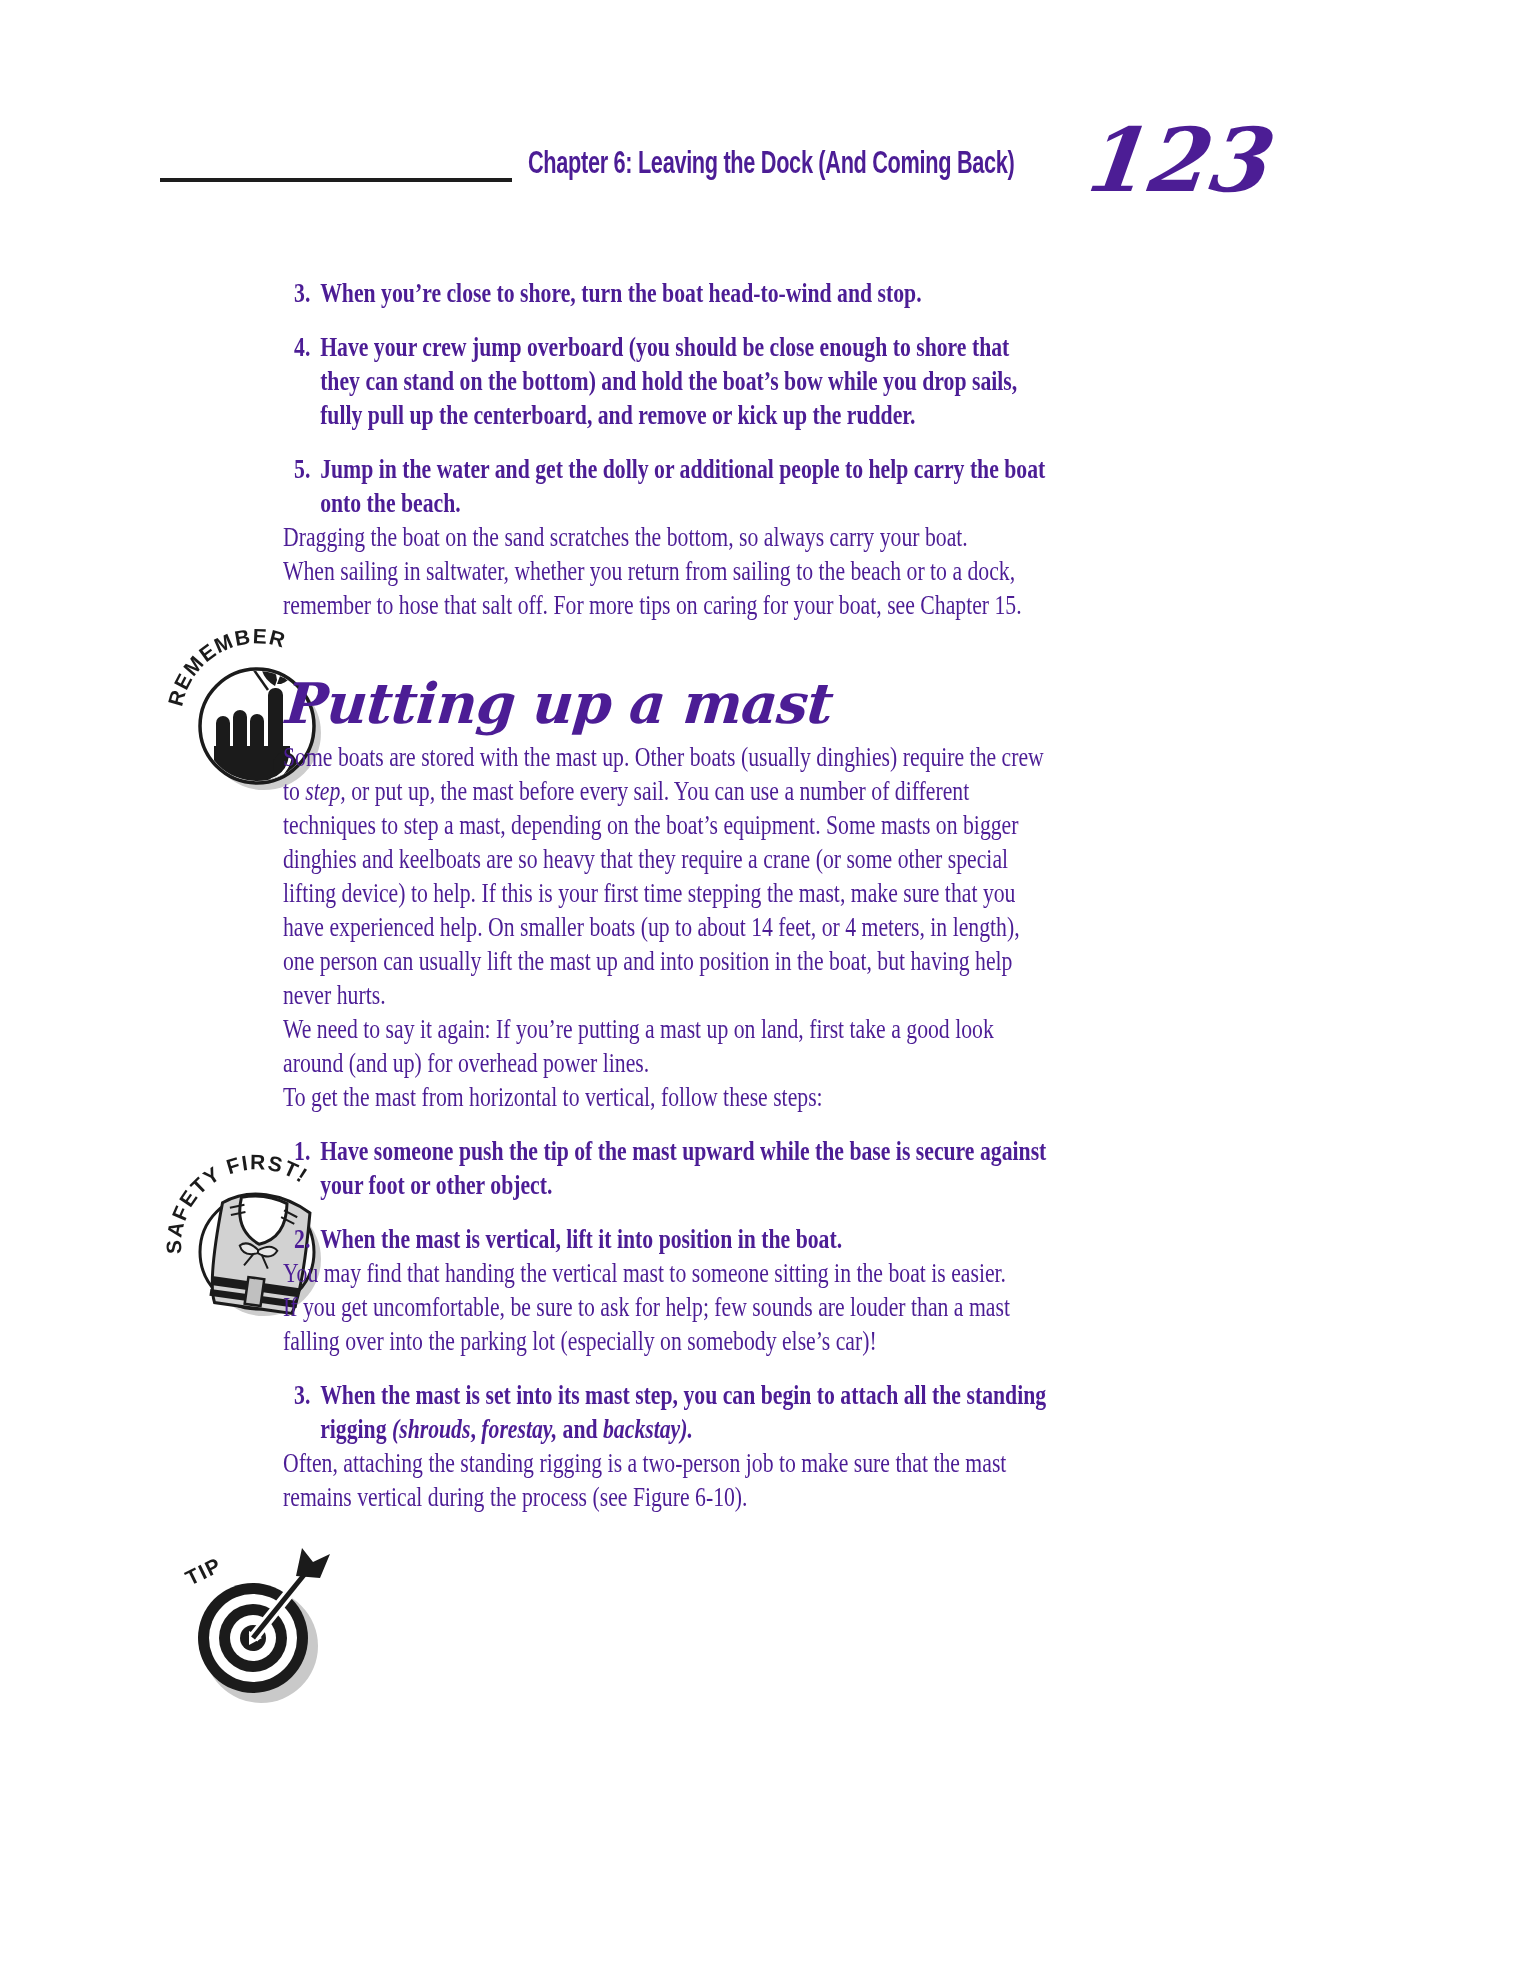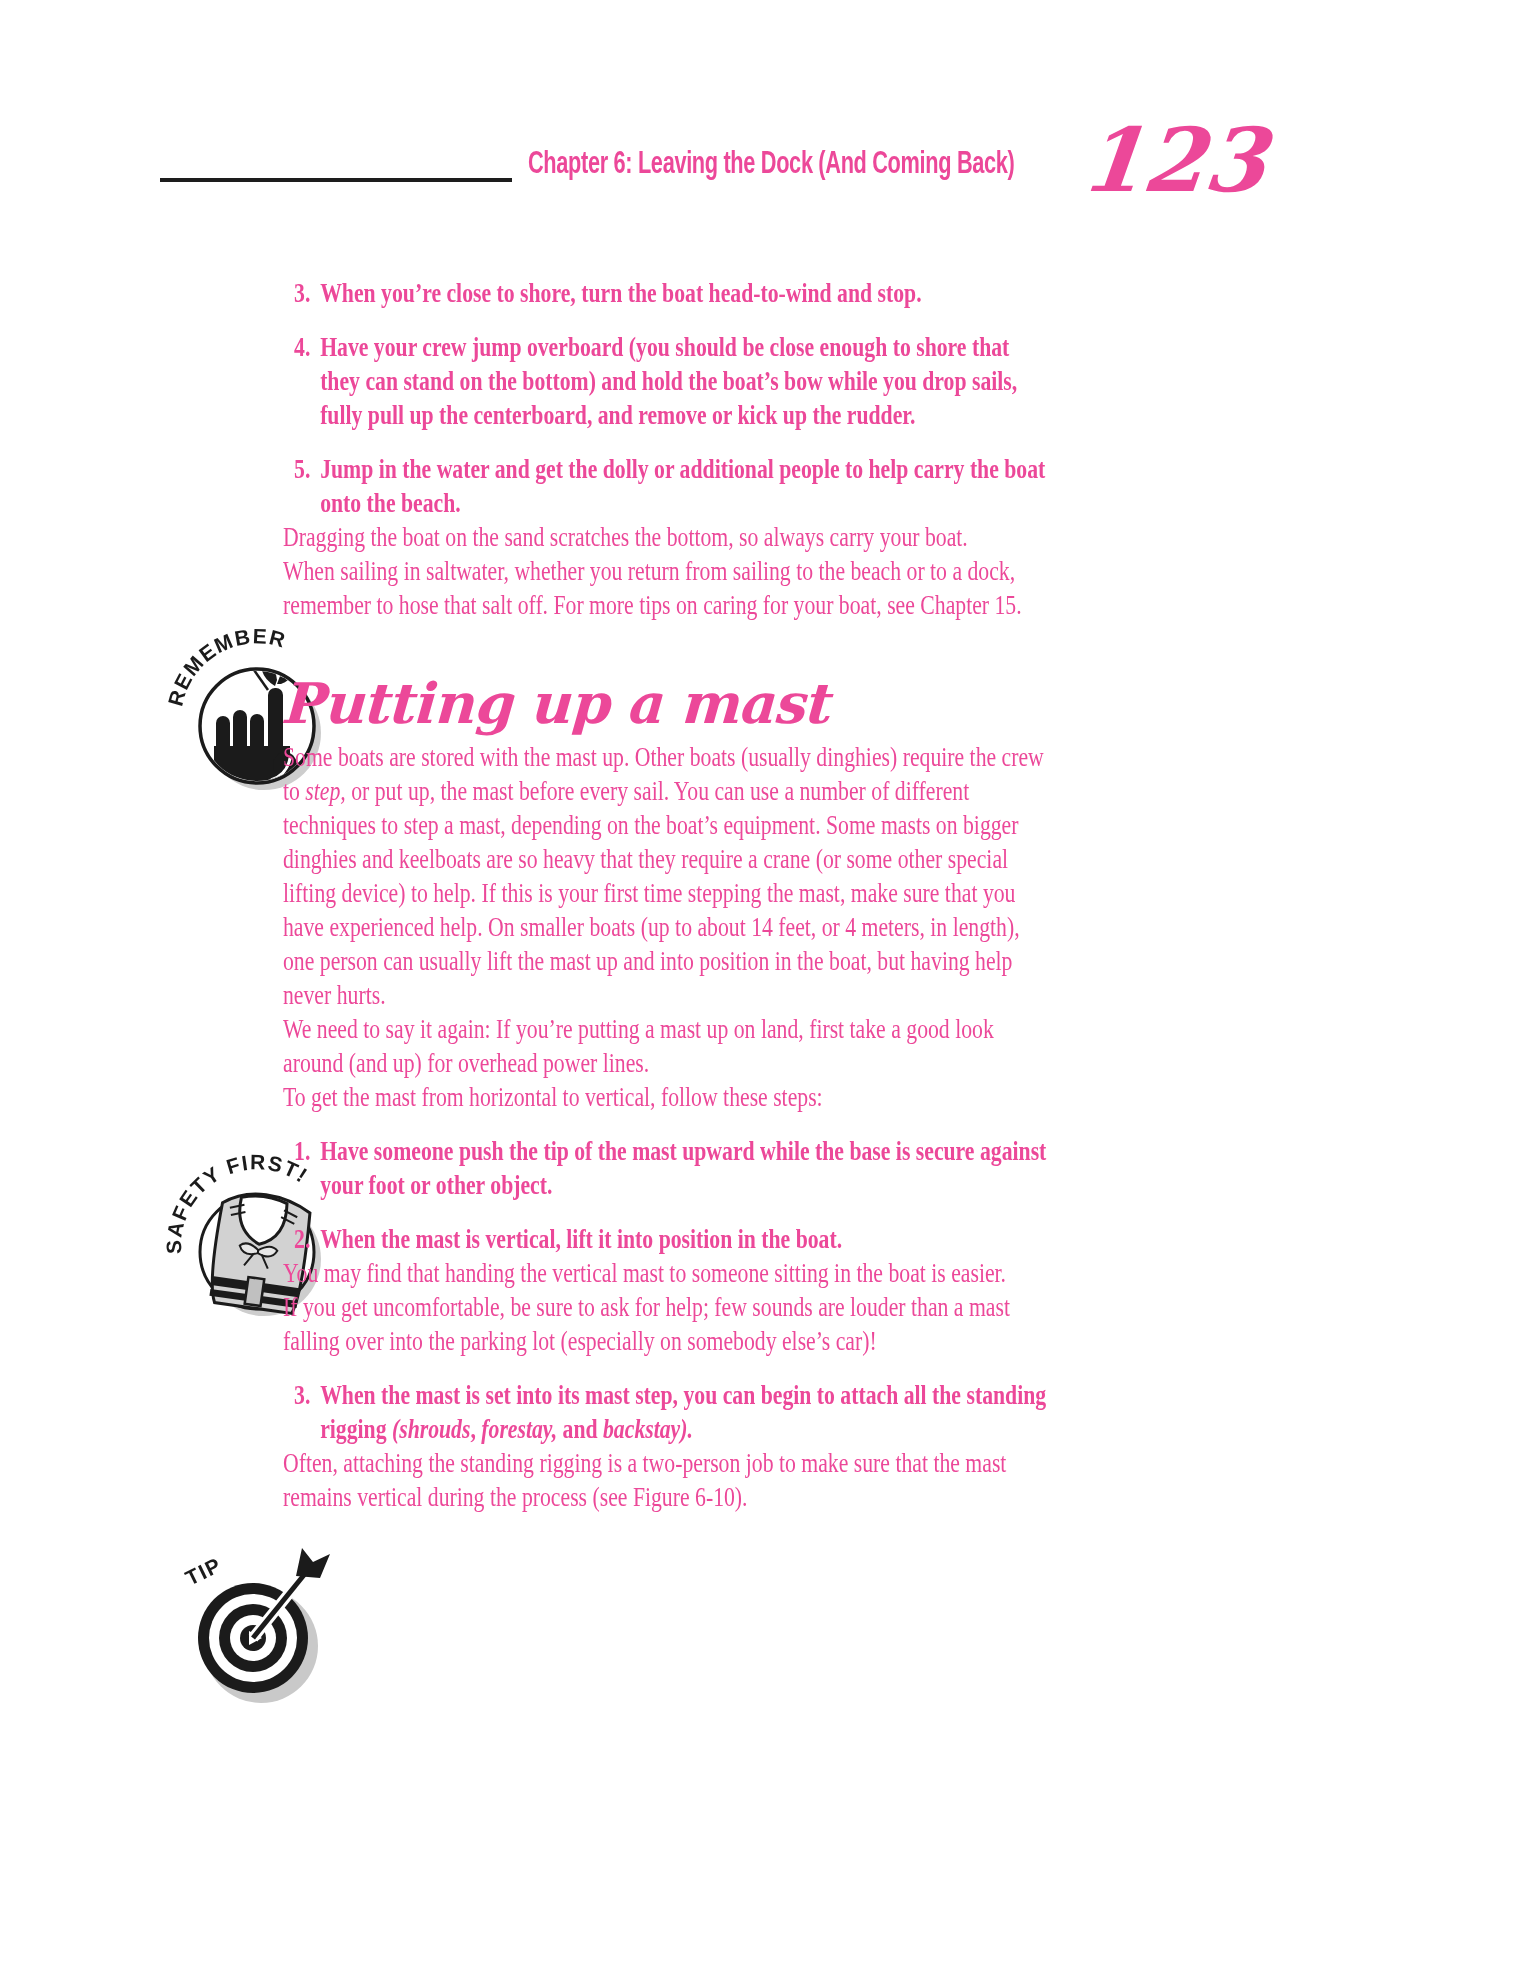--- a/index.html
+++ b/index.html
@@ -1,18 +1,18 @@
 <!DOCTYPE html>
 <html><head>
 <meta charset="utf-8">
 <style>
   html,body { margin:0; padding:0; background:#e8e8e8; }
   .page {
     position:relative; width:1530px; height:1980px; background:#ffffff;
-    font-family:"Liberation Serif", serif; color:#ec4899; overflow:hidden;
+    font-family:"Liberation Serif", serif; color:#4c1d95; overflow:hidden;
     margin:0 auto;
   }
 
   
   .header { position:absolute; left:160px; top:120px; width:1240px;
     display:flex; align-items:flex-end; }
   .header-rule { flex:0 0 352px; height:0; border-bottom:4px solid #1d1d1d; margin-bottom:2px; }
   .header-titlebox { width:528px; margin-left:16px; height:40px; overflow:visible; white-space:nowrap; }
   .header-title {
     display:inline-block; transform:scaleX(0.68); transform-origin:left bottom;

